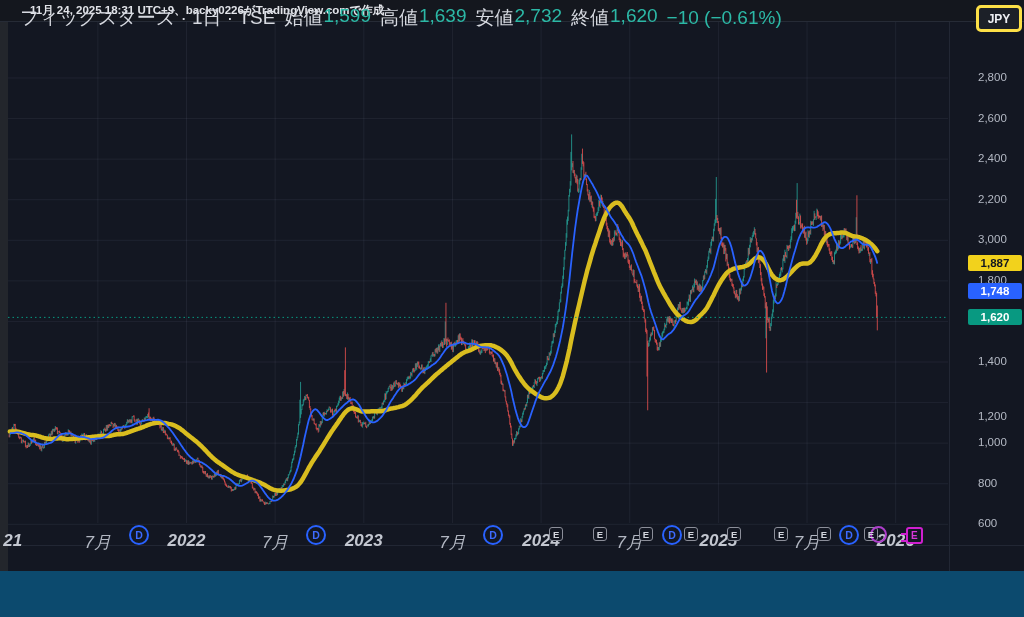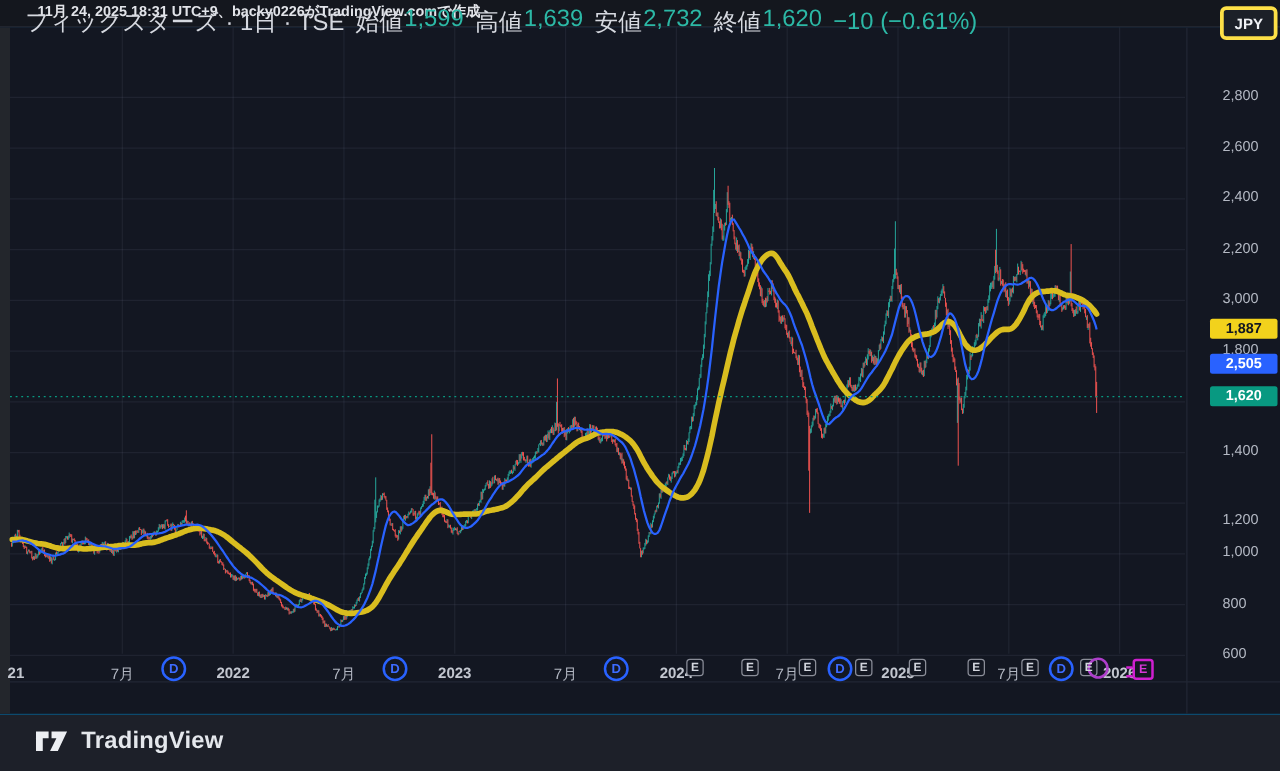--- a/index.html
+++ b/index.html
@@ -20,21 +20,21 @@
   #legend{position:absolute;left:20px;top:5px;display:flex;align-items:center;gap:9px;
           font-size:19px;color:#d6d9e0;white-space:nowrap;}
   .lg-field{display:flex;gap:1px;}
   .lg-val,#legend-change{color:#2cb8a6;}
   
   #currency-btn{position:absolute;left:976px;top:5px;width:40px;height:21px;background:#1c2028;
                 border:3px solid #fde047;border-radius:5px;color:#eef0f4;font-size:12px;font-weight:700;
                 display:flex;align-items:center;justify-content:center;cursor:pointer;}
   
   .y-label{position:absolute;left:978px;font-size:11.5px;color:#b4b9c4;}
-  .x-label{position:absolute;top:531px;font-size:12px;color:#b2b7c2;transform:translateX(-50%);}
+  .x-label{position:absolute;top:531px;font-size:17px;color:#b2b7c2;transform:translateX(-50%);font-style:italic;}
   .x-label.year{font-weight:700;color:#c3c7d0;}
   
   .price-tag{position:absolute;left:968px;width:54px;height:16px;border-radius:2px;
              font-size:11.5px;font-weight:700;display:flex;align-items:center;justify-content:center;}
   
   .marker-d{position:absolute;width:16px;height:16px;border:2px solid #2962ff;border-radius:50%;
             background:#131722;color:#3d6bff;font-size:10.5px;font-weight:700;
             display:flex;align-items:center;justify-content:center;cursor:pointer;z-index:3;}
   .marker-e{position:absolute;width:12px;height:12px;border:1.5px solid #8b8e99;border-radius:3px;
             background:#131722;color:#d3d6de;font-size:9.5px;font-weight:700;
@@ -140,43 +140,34 @@
       <div class="x-label year" style="left: 363.8px;">2023</div>
       <div class="x-label" style="left: 452.45px;">7月</div>
       <div class="x-label year" style="left: 541.1px;">2024</div>
       <div class="x-label" style="left: 629.75px;">7月</div>
       <div class="x-label year" style="left: 718.4px;">2025</div>
       <div class="x-label" style="left: 807.05px;">7月</div>
       <div class="x-label year" style="left: 895.7px;">2026</div>
     </div>
   <div id="tags">
       <div class="price-tag" style="top: 254.714px; background: rgb(242, 210, 28); color: rgb(19, 23, 34);">1,887</div>
-      <div class="price-tag" style="top: 282.912px; background: rgb(41, 98, 255); color: rgb(255, 255, 255);">2,505</div>
+      <div class="price-tag" style="top: 282.912px; background: rgb(41, 98, 255); color: rgb(255, 255, 255);">1,748</div>
       <div class="price-tag" style="top: 308.879px; background: rgb(8, 153, 129); color: rgb(255, 255, 255);">1,620</div>
     </div>
   <div id="markers">
       <div class="marker-d" style="left: 128.984px; top: 525px;">D</div>
       <div class="marker-d" style="left: 305.929px; top: 525px;">D</div>
       <div class="marker-d" style="left: 483.052px; top: 525px;">D</div>
       <div class="marker-d" style="left: 661.947px; top: 525px;">D</div>
       <div class="marker-d" style="left: 839.07px; top: 525px;">D</div>
       <div class="marker-e" style="left: 549.057px; top: 527px;">E</div>
       <div class="marker-e" style="left: 593.027px; top: 527px;">E</div>
       <div class="marker-e" style="left: 638.948px; top: 527px;">E</div>
       <div class="marker-e" style="left: 683.982px; top: 527px;">E</div>
       <div class="marker-e" style="left: 727.066px; top: 527px;">E</div>
       <div class="marker-e" style="left: 774.051px; top: 527px;">E</div>
       <div class="marker-e" style="left: 816.957px; top: 527px;">E</div>
       <div class="marker-e" style="left: 863.942px; top: 527px; z-index: 4;">E<span class="e-arc"></span></div>
       <div class="marker-fe" style="left: 905.962px; top: 527px;">E<span class="fe-dash"></span></div>
     </div>
 
-  <div id="footer">
-    <div id="tv-logo">
-      <svg width="28" height="22" viewBox="0 0 36 24">
-        <path d="M1 2h13v7h-6v13H1z" fill="#eceef2"></path>
-        <path d="M17 2h16l-9.5 20h-8l6.5-13h-5z" fill="#eceef2"></path>
-      </svg>
-      <span id="tv-brand">TradingView</span>
-    </div>
-  </div>
 
 </div>
 
 </body></html>

